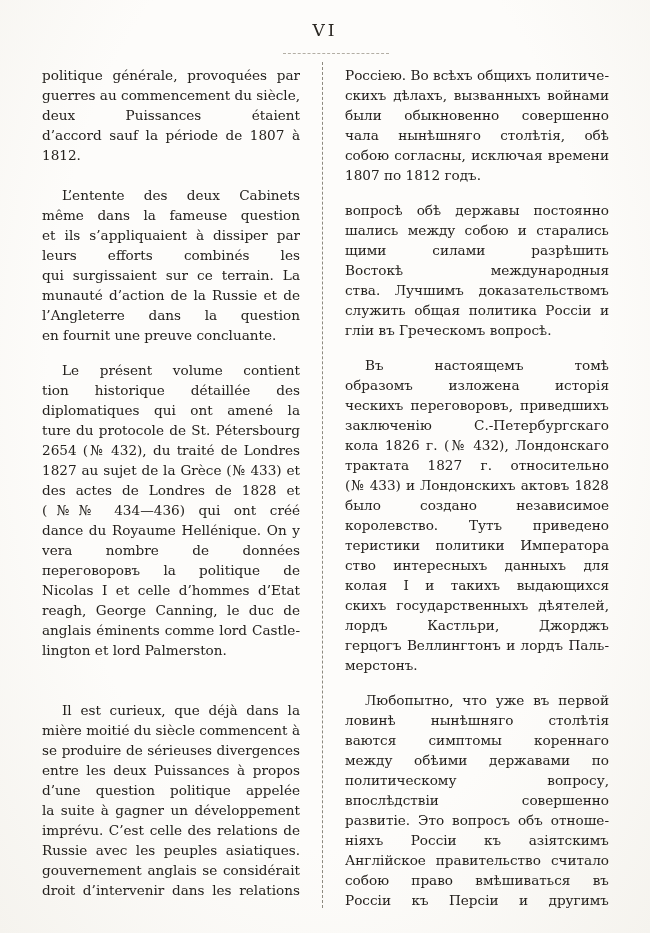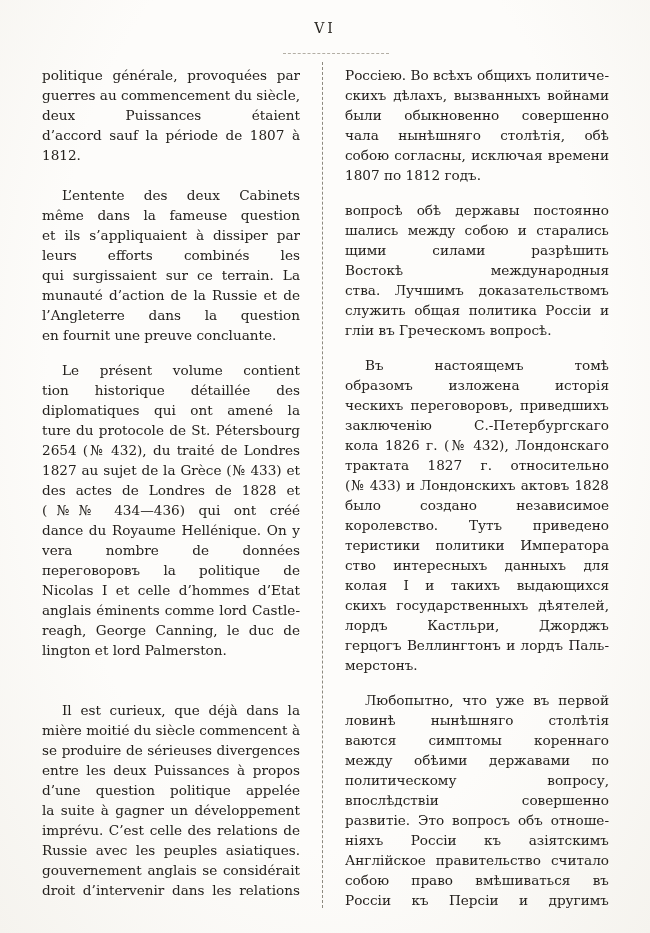--- a/index.html
+++ b/index.html
@@ -9,21 +9,21 @@
     position: relative;
     background: #fcfbf8;
     background-image: radial-gradient(ellipse at 50% 40%, #fdfcfa 60%, #f5f3ee 100%);
     font-family: "DejaVu Serif", "Liberation Serif", serif;
     color: #24211d;
     overflow: hidden;
   }
   .page-number {
     position: absolute; top: 20px; left: 0; width: 650px;
     text-align: center;
-    font-size: 14px; letter-spacing: 3px;
+    font-size: 17px; letter-spacing: 3px;
     color: #2a2722;
   }
   .header-rule {
     position: absolute; top: 53px; left: 283px; width: 106px; height: 0;
     border-top: 1px dashed #b3aea4;
   }
   .divider {
     position: absolute; top: 62px; left: 322px; height: 846px; width: 0;
     border-left: 1px dashed #8d897f;
   }
@@ -73,22 +73,22 @@
       <div class="line">diplomatiques qui ont amené la signa-</div>
       <div class="line">ture du protocole de St. Pétersbourg de</div>
       <div class="line">2654 (№ 432), du traité de Londres de</div>
       <div class="line">1827 au sujet de la Grèce (№ 433) et</div>
       <div class="line">des actes de Londres de 1828 et 1829</div>
       <div class="line">(№№ 434—436) qui ont créé l’indépen-</div>
       <div class="line">dance du Royaume Hellénique. On y trou-</div>
       <div class="line">vera nombre de données intéressantes qui</div>
       <div class="line">переговоровъ la politique de l’Empereur</div>
       <div class="line">Nicolas I et celle d’hommes d’Etat</div>
+      <div class="line">reagh, George Canning, le duc de Wel-</div>
       <div class="line">anglais éminents comme lord Castle-</div>
-      <div class="line">reagh, George Canning, le duc de Wel-</div>
       <div class="line last">lington et lord Palmerston.</div>
     </div>
     <div class="para" style="margin-top: 40px;">
       <div class="line indent">Il est curieux, que déjà dans la pre-</div>
       <div class="line">mière moitié du siècle commencent à</div>
       <div class="line">se produire de sérieuses divergences</div>
       <div class="line">entre les deux Puissances à propos</div>
       <div class="line">d’une question politique appelée dans</div>
       <div class="line">la suite à gagner un développement</div>
       <div class="line">imprévu. C’est celle des relations de la</div>

